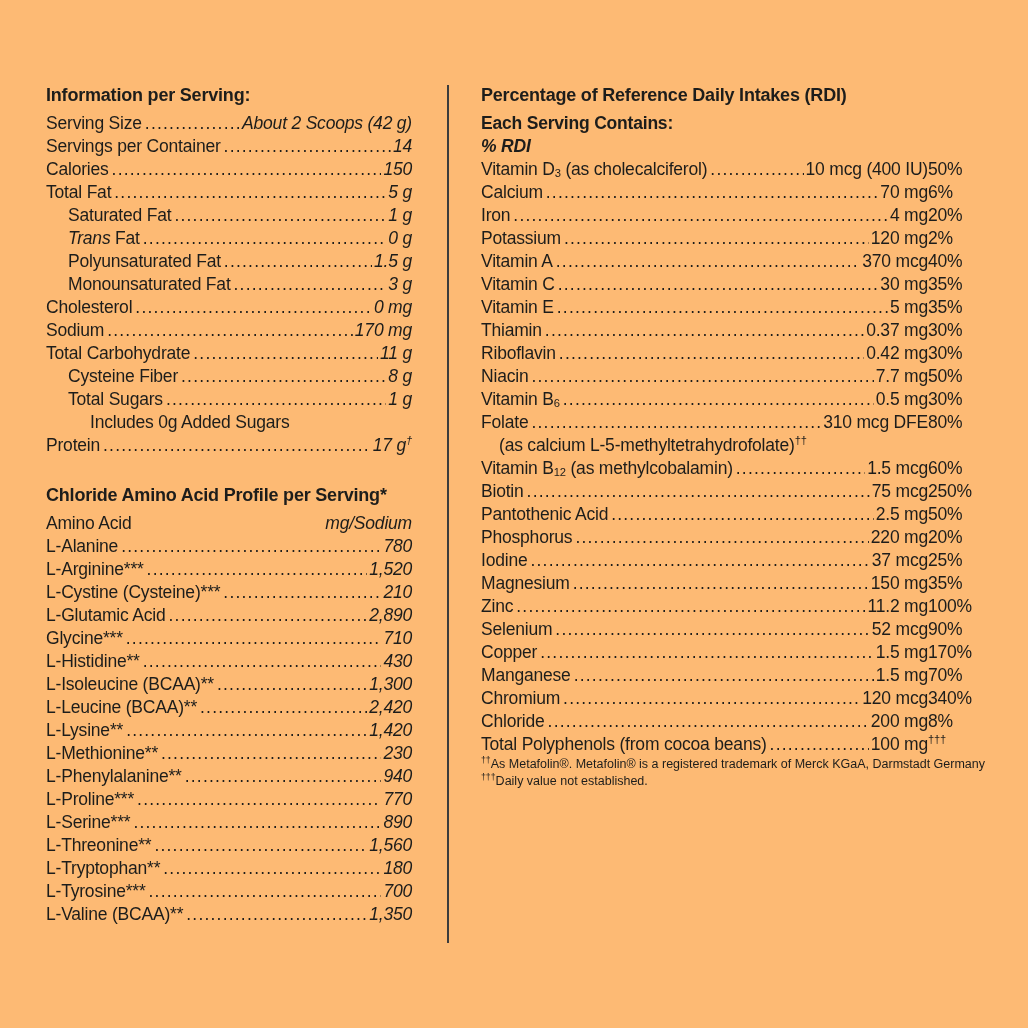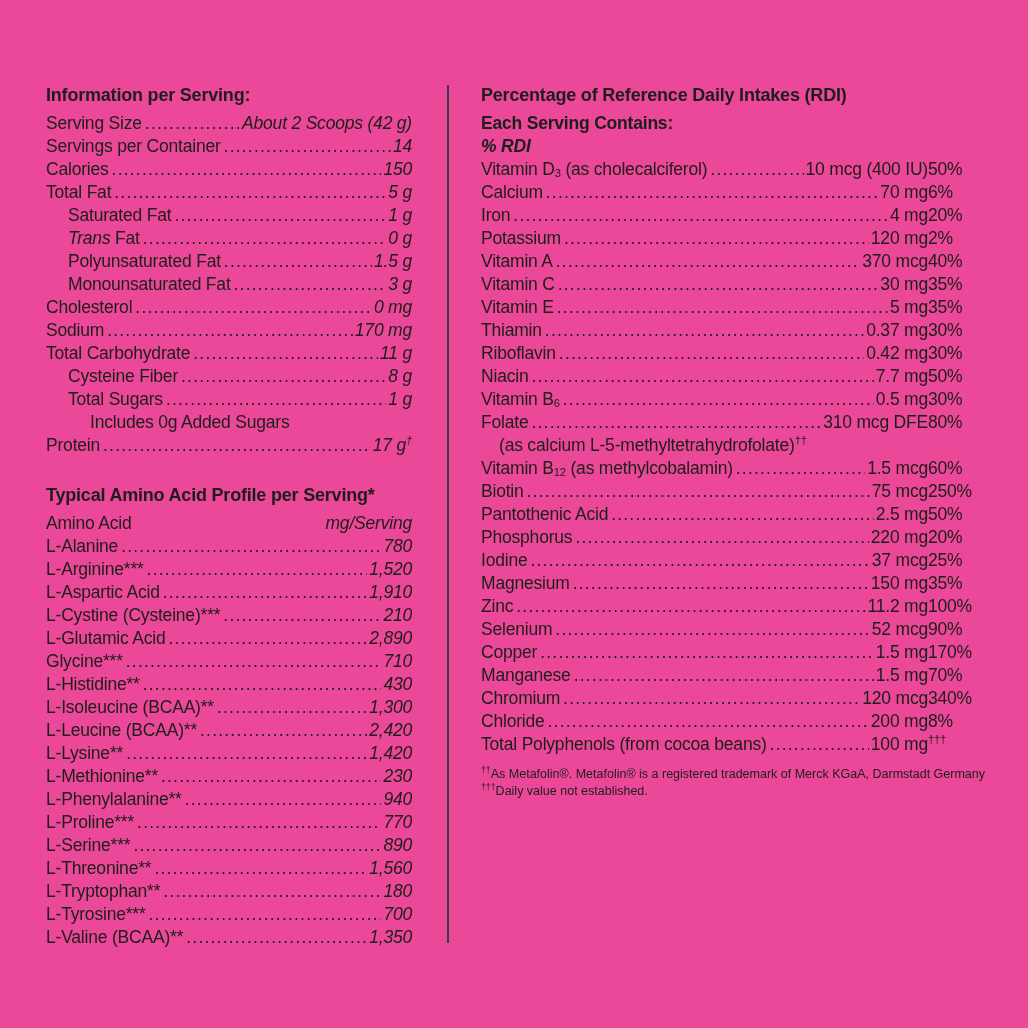--- a/index.html
+++ b/index.html
@@ -1,17 +1,17 @@
 <!DOCTYPE html>
 <html><head>
 <meta charset="utf-8">
 <style>
   html,body { margin:0; padding:0; background:#ffffff; }
   .page {
-    position:relative; width:1028px; height:1028px; background:#ec4899;
+    position:relative; width:1028px; height:1028px; background:#fdba74;
     font-family:"Liberation Sans", sans-serif; color:#1d1d1b;
     overflow:hidden;
   }
   .col-left  { position:absolute; left:46px;  top:84px; width:366px; }
   .col-right { position:absolute; left:481px; top:84px; width:519px; }
   .vdivider  { position:absolute; left:447px; top:85px; width:2px; height:858px; background:#3c3c3c; }
 
   .section-title { font-size:18px; font-weight:700; line-height:23px; letter-spacing:-0.2px; margin-bottom:5px; white-space:nowrap; }
   .row { display:flex; align-items:baseline; line-height:23px; font-size:17.5px; letter-spacing:-0.2px; white-space:nowrap; }
   .row.bold { font-weight:700;flex-direction:column; }
@@ -26,21 +26,21 @@
   .val { flex:0 0 auto; text-align:center;font-style:italic; }
   .amt { flex:0 0 auto; text-align:center; }
   .rdi { flex:0 0 auto; width:72px; text-align:left; }
   .ind1 { padding-left:22px; }
   .ind2 { padding-left:44px; }
   .ind-note { padding-left:18px; }
   i.it { font-style:italic; }
   sub { font-size:64%; line-height:0; position:relative; top:0.22em; vertical-align:baseline; }
   sup { font-size:64%; line-height:0; vertical-align:super; }
   .amino-section { margin-top:27px; }
-  .footnotes { margin-top:10px; }
+  .footnotes { margin-top:0; }
   .footnote { font-size:12.5px; line-height:17px; letter-spacing:0; white-space:nowrap; }
   .footnote sup { font-size:70%; }
 </style>
 </head>
 <body>
 
 <div class="page">
   <div class="vdivider"></div>
 
   <div class="col-left">
@@ -116,41 +116,36 @@
         <span class="leader"></span>
         <span class="val"><span></span><sup></sup></span>
       </div>
     <div class="row">
         <span class="lbl"><i class="it"></i><span>Protein</span></span>
         <span class="leader"></span>
         <span class="val"><span>17 g</span><sup>†</sup></span>
       </div>
 
     <div class="amino-section">
-      <div class="section-title">Typical Amino Acid Profile per Serving*</div>
+      <div class="section-title">Chloride Amino Acid Profile per Serving*</div>
       <div class="row">
           <span class="lbl">Amino Acid</span>
           <span class="spacer"></span>
-          <span class="val">mg/Serving</span>
+          <span class="val">mg/Sodium</span>
         </div>
 
       <div class="row">
           <span class="lbl">L-Alanine</span>
           <span class="leader"></span>
           <span class="val">780</span>
         </div>
       <div class="row">
           <span class="lbl">L-Arginine***</span>
           <span class="leader"></span>
           <span class="val">1,520</span>
-        </div>
-      <div class="row">
-          <span class="lbl">L-Aspartic Acid</span>
-          <span class="leader"></span>
-          <span class="val">1,910</span>
         </div>
       <div class="row">
           <span class="lbl">L-Cystine (Cysteine)***</span>
           <span class="leader"></span>
           <span class="val">210</span>
         </div>
       <div class="row">
           <span class="lbl">L-Glutamic Acid</span>
           <span class="leader"></span>
           <span class="val">2,890</span>

